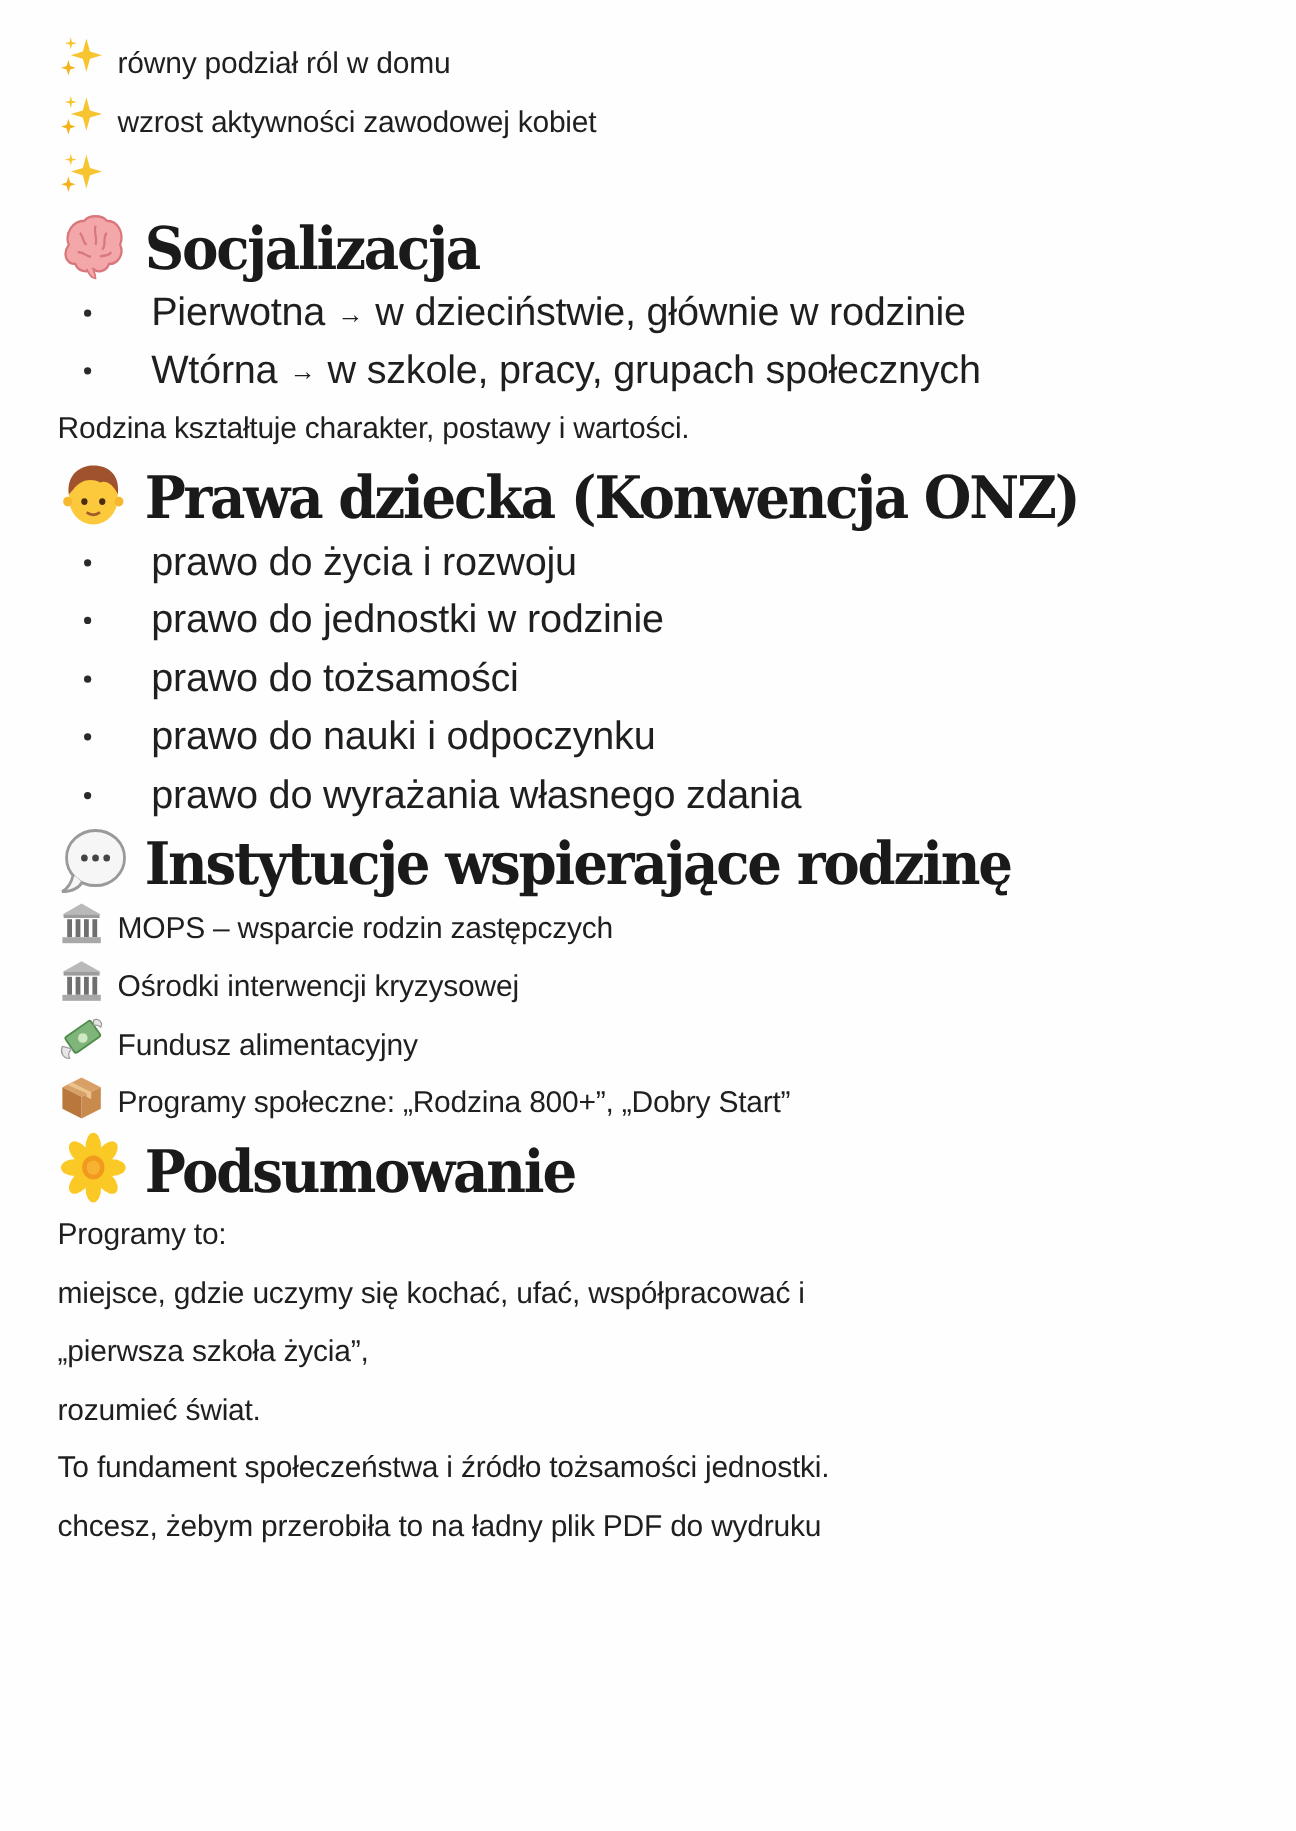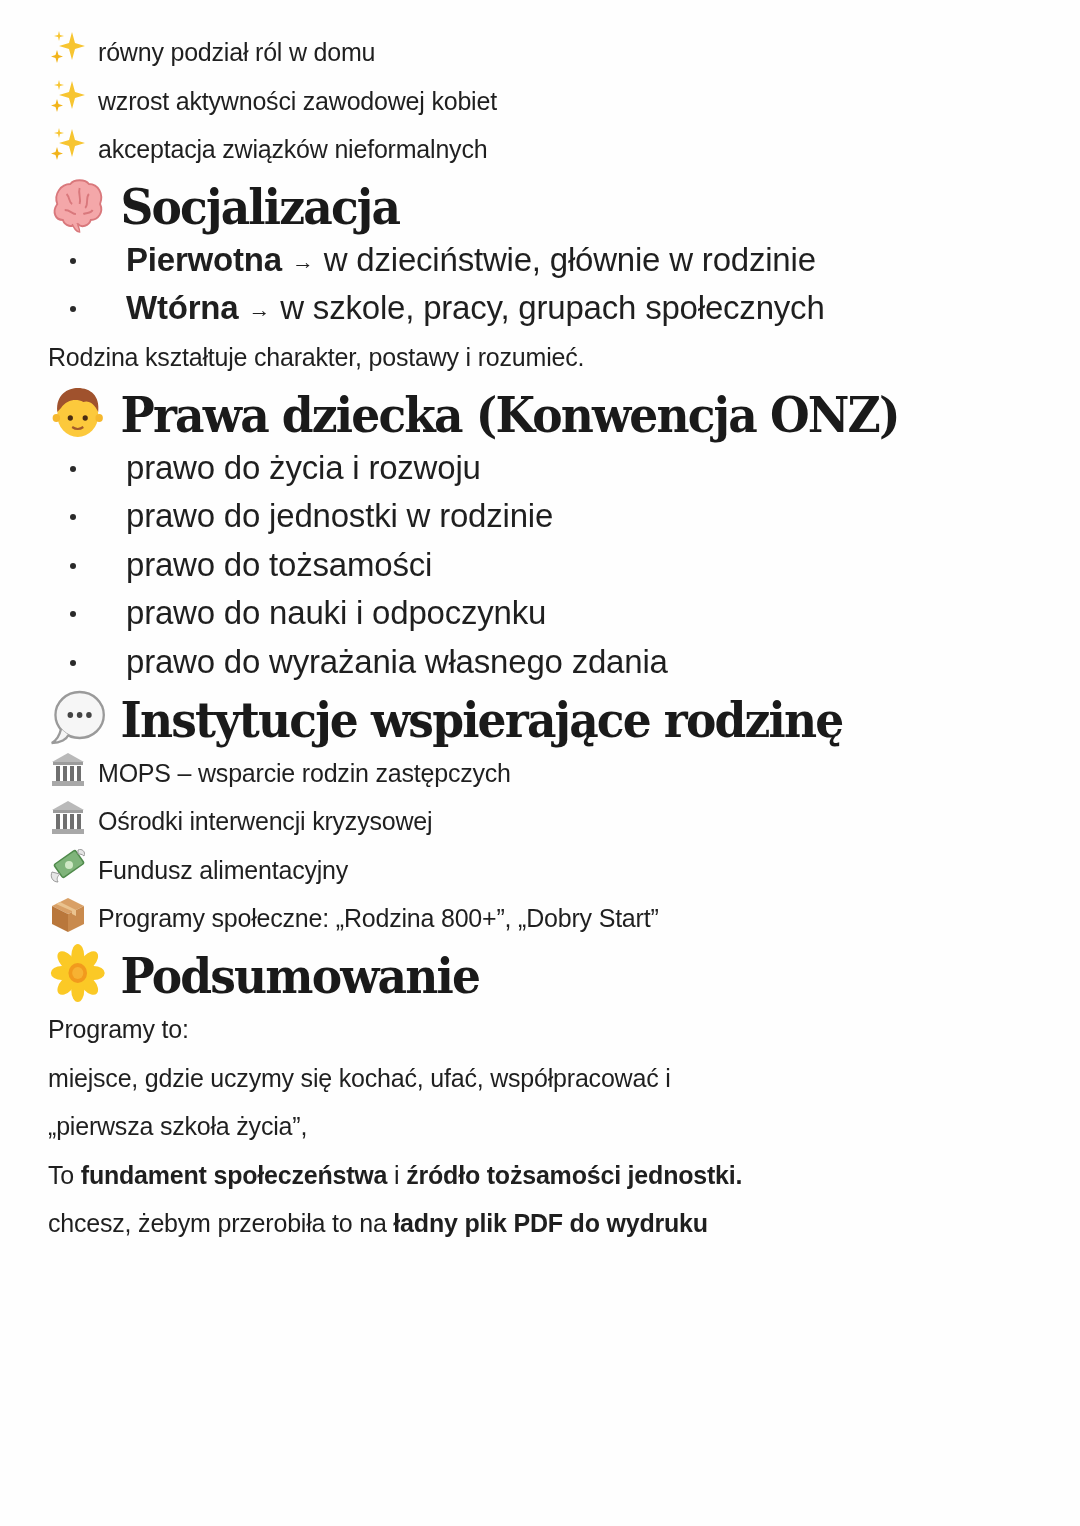--- a/index.html
+++ b/index.html
@@ -72,21 +72,21 @@
       width: 6px;
       height: 6px;
       border-radius: 50%;
       background: #2a2a2a;
     }
     .arrow {
       font-size: 22px;
       margin: 0 10px;
       vertical-align: 2px;
     }
-    b { font-weight: bold; }
+    b { font-weight: normal; }
   </style>
 </head>
 <body>
 
 <div class="page">
 
   <div>
     <div class="line">
       <span class="emoji">
         <svg viewBox="0 0 40 40">
@@ -105,21 +105,21 @@
           </svg>
       </span><span>wzrost aktywności zawodowej kobiet</span>
     </div>
     <div class="line">
       <span class="emoji">
         <svg viewBox="0 0 40 40">
             <path d="M24 4 L27 15 L37 18 L27 21 L24 32 L21 21 L11 18 L21 15 Z" fill="#f7c531"></path>
             <path d="M9 22 L10.5 27 L15 28.5 L10.5 30 L9 35 L7.5 30 L3 28.5 L7.5 27 Z" fill="#f2b41a"></path>
             <path d="M11 3 L12 7 L16 8 L12 9 L11 13 L10 9 L6 8 L10 7 Z" fill="#f7c531"></path>
           </svg>
-      </span><span>akceptacja związków nieformalnych</span>
+      </span>
     </div>
   </div>
 
   <div>
     <div class="heading">
       <span class="h-emoji">
         <svg viewBox="0 0 64 60">
             <path d="M10 30 C6 20 14 10 24 10 C28 5 40 5 44 10 C54 10 60 20 56 30 C60 38 54 46 46 46 C44 52 36 54 32 50 C26 54 18 52 16 46 C8 46 4 38 10 30 Z" fill="#f4a7a9" stroke="#d9787c" stroke-width="2"></path>
             <path d="M20 20 C24 24 22 28 26 30 M34 14 C32 20 36 24 34 30 M44 20 C40 24 44 30 40 34 M18 36 C24 36 26 40 30 40 M38 40 C42 38 46 40 48 36" fill="none" stroke="#d9787c" stroke-width="2"></path>
             <path d="M26 50 C28 54 30 58 34 58 C34 54 32 52 32 50" fill="#f4a7a9" stroke="#d9787c" stroke-width="1.5"></path>
@@ -127,21 +127,21 @@
       </span><span>Socjalizacja</span>
     </div>
     <div class="bullet-line">
       <span class="bullet-dot"></span>
       <b>Pierwotna</b><span class="arrow">→</span><span>w dzieciństwie, głównie w rodzinie</span>
     </div>
     <div class="bullet-line">
       <span class="bullet-dot"></span>
       <b>Wtórna</b><span class="arrow">→</span><span>w szkole, pracy, grupach społecznych</span>
     </div>
-    <div class="line">Rodzina kształtuje charakter, postawy i rozumieć.</div>
+    <div class="line">Rodzina kształtuje charakter, postawy i wartości.</div>
   </div>
 
   <div>
     <div class="heading">
       <span class="h-emoji">
         <svg viewBox="0 0 64 60">
             <circle cx="32" cy="33" r="22" fill="#fcc93c"></circle>
             <path d="M10 30 C8 12 22 6 32 6 C46 6 56 14 54 30 C50 22 44 18 38 20 C30 16 20 18 14 26 Z" fill="#a0522d"></path>
             <circle cx="24" cy="36" r="2.8" fill="#4a2c12"></circle>
             <circle cx="40" cy="36" r="2.8" fill="#4a2c12"></circle>
@@ -233,20 +233,21 @@
             <ellipse cx="0" cy="-17" rx="7" ry="12" fill="#fbc926" transform="rotate(315)"></ellipse>
             <circle cx="0" cy="0" r="10" fill="#f29a1d"></circle>
             <circle cx="0" cy="0" r="6" fill="#f7b232"></circle>
           </g>
         </svg>
       </span><span>Podsumowanie</span>
     </div>
     <div class="line">Programy to:</div>
     <div class="line">miejsce, gdzie uczymy się kochać, ufać, współpracować i</div>
     <div class="line">„pierwsza szkoła życia”,</div>
+    <div class="line">rozumieć świat.</div>
     <div class="line">
       <span>To </span><b>fundament społeczeństwa</b><span> i </span><b>źródło tożsamości jednostki.</b>
     </div>
     <div class="line">
       <span>chcesz, żebym przerobiła to na </span><b>ładny plik PDF do wydruku</b>
     </div>
   </div>
 
 </div>
 

